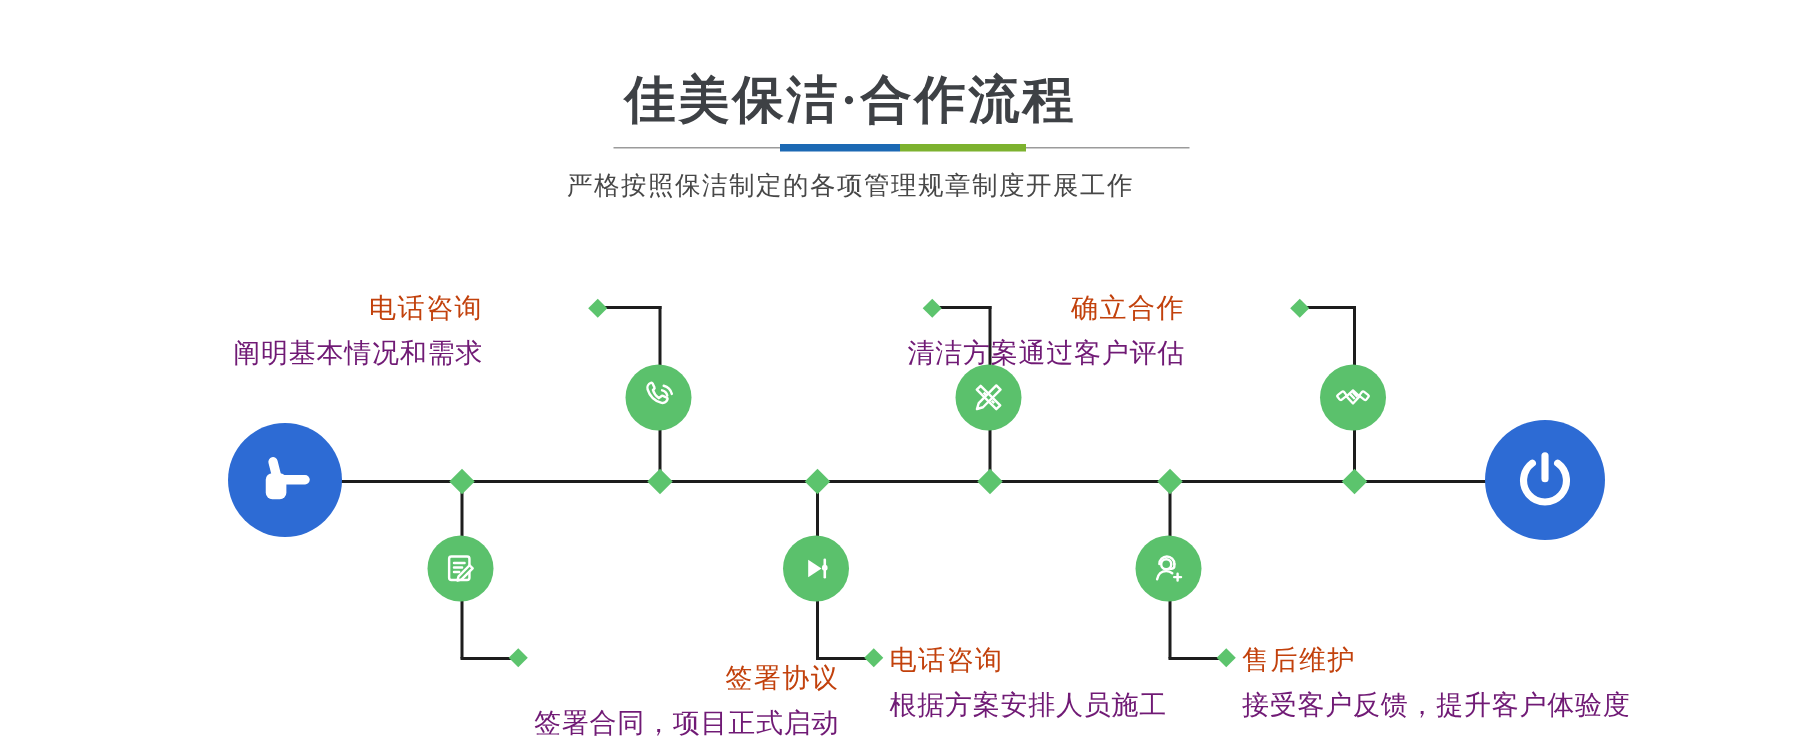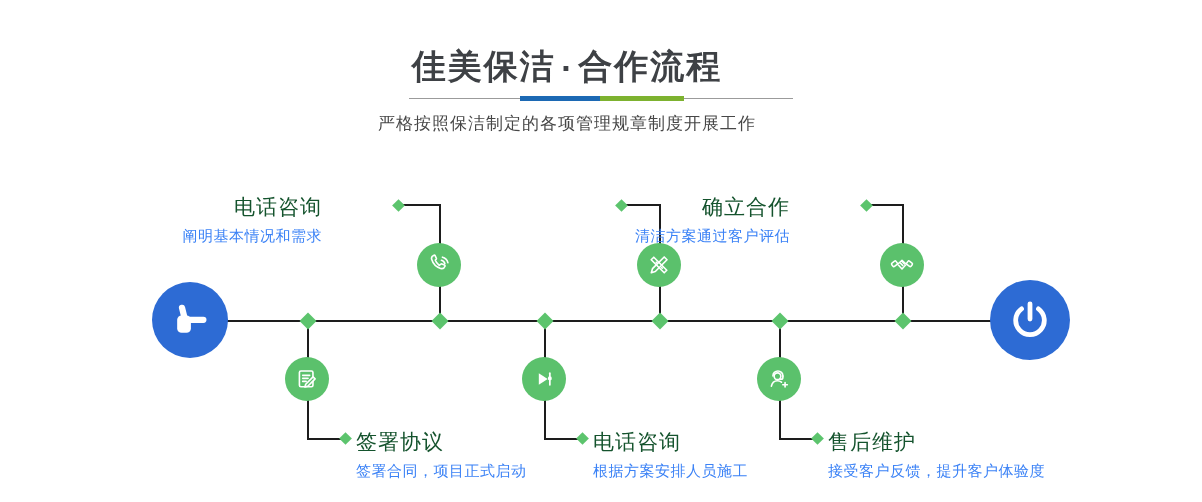--- a/index.html
+++ b/index.html
@@ -1,18 +1,18 @@
 <!DOCTYPE html>
 <html><head>
 <meta charset="utf-8">
 <style>
   html,body{margin:0;padding:0;background:#fff;}
   #stage{
     position:relative;width:1134px;height:502px;background:#fff;overflow:hidden;
-    font-family:Liberation Mono, monospace;
+    font-family:Liberation Serif, serif;
   }
   
   .page-title{
     position:absolute;top:44px;left:0;width:100%;text-align:center;
     font-size:34px;font-weight:bold;color:#3e4145;letter-spacing:2px;
   }
   .divider{position:absolute;top:96px;left:409px;width:384px;height:6px;}
   .divider .base{position:absolute;top:2px;left:0;width:100%;height:1px;background:#9b9b9b;}
   .divider .seg{position:absolute;top:0;height:5px;}
   .divider .seg.blue{left:111px;width:80px;background:#1c69b4;}
@@ -31,22 +31,22 @@
   .diamond.small{width:9px;height:9px;}
   
   .node{position:absolute;border-radius:50%;display:flex;align-items:center;justify-content:center;z-index:3;}
   .green-node{width:44px;height:44px;background:#5bc16c;}
   .blue-node{background:#2d6bd4;}
   .node svg{display:block;}
   
   .step-label{position:absolute;z-index:2;white-space:nowrap;}
   .step-label.top-side{text-align:right;}
   .step-label.bottom-side{text-align:left;}
-  .step-title{font-size:21px;color:#14532d;letter-spacing:1px;}
-  .step-desc{font-size:15px;color:#3b82f6;margin-top:6px;letter-spacing:0.5px;}
+  .step-title{font-size:18px;color:#c2410c;letter-spacing:1px;}
+  .step-desc{font-size:18px;color:#701a75;margin-top:6px;letter-spacing:0.5px;}
 </style>
 </head>
 <body>
 
 <div id="stage">
 
   <div class="page-title">佳美保洁·合作流程</div>
   <div class="divider">
     <div class="base"></div>
     <div class="seg blue"></div>
@@ -172,21 +172,21 @@
 
   <div class="step-label top-side" style="right:812px;top:193px;">
     <div class="step-title">电话咨询</div>
     <div class="step-desc">阐明基本情况和需求</div>
   </div>
   <div class="step-label top-side" style="right:344px;top:193px;">
     <div class="step-title">确立合作</div>
     <div class="step-desc">清洁方案通过客户评估</div>
   </div>
 
-  <div class="step-label bottom-side" style="left:356px;top:428px;">
+  <div class="step-label bottom-side" style="left:356px;top:440px;text-align:right;">
     <div class="step-title">签署协议</div>
     <div class="step-desc">签署合同，项目正式启动</div>
   </div>
   <div class="step-label bottom-side" style="left:593px;top:428px;">
     <div class="step-title">电话咨询</div>
     <div class="step-desc">根据方案安排人员施工</div>
   </div>
   <div class="step-label bottom-side" style="left:828px;top:428px;">
     <div class="step-title">售后维护</div>
     <div class="step-desc">接受客户反馈，提升客户体验度</div>

